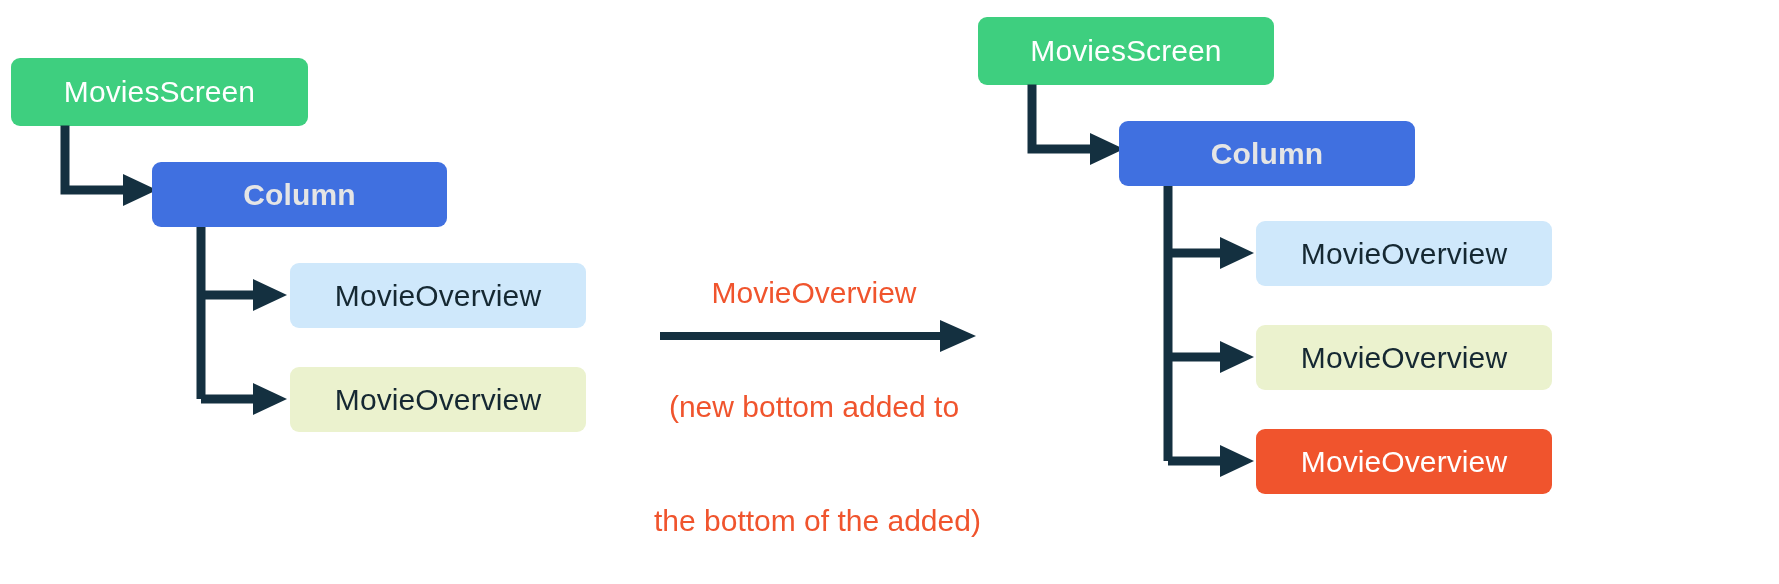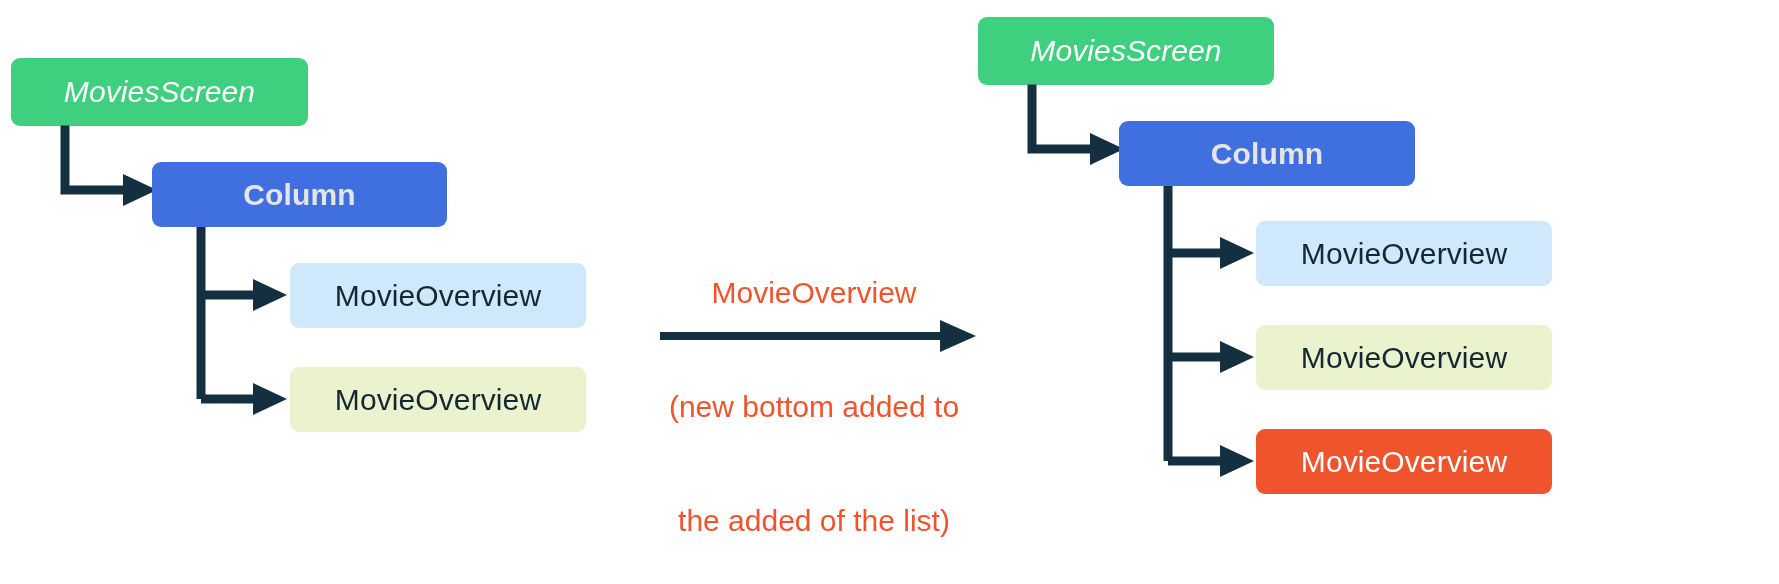--- a/index.html
+++ b/index.html
@@ -23,21 +23,21 @@
     display: flex;
     align-items: center;
     justify-content: center;
     border-radius: 9px;
     font-size: 30px;
     line-height: 1;
     letter-spacing: 0.1px;
     white-space: nowrap;
     font-family: "Liberation Sans", sans-serif;
   }
-  .node.green  { background: #3ECF7F; color: #ffffff; font-style: italic; }
+  .node.green  { background: #3ECF7F; color: #ffffff; }
   .node.blue   { background: #4070E0; color: #e5e5e5; font-weight: bold; }
   .node.lblue  { background: #CFE8FB; color: #152832; }
   .node.lgreen { background: #EBF2CE; color: #152832; }
   .node.orange { background: #F0542D; color: #ffffff; }
 
   
   .conn { position: absolute; }
   .conn svg { display: block; overflow: visible; }
 
   
@@ -94,21 +94,21 @@
       <span>MovieOverview</span>
     </div>
 
   </div>
 
   <div>
 
     <div id="caption" style="left:654px; top:198px; width:320px;">
       <span class="cl">MovieOverview</span>
       <span class="cl">(new bottom added to</span>
-      <span class="cl">the added of the list)</span>
+      <span class="cl">the bottom of the added)</span>
     </div>
 
     <div id="transition-arrow" style="left:660px; top:318px;">
       <svg width="320" height="36" viewBox="0 0 320 36">
         <path d="M0 18 L285 18" stroke="#143040" stroke-width="8" fill="none"></path>
         <path d="M280 2 L316 18 L280 34 Z" fill="#143040"></path>
       </svg>
     </div>
 
   </div>

